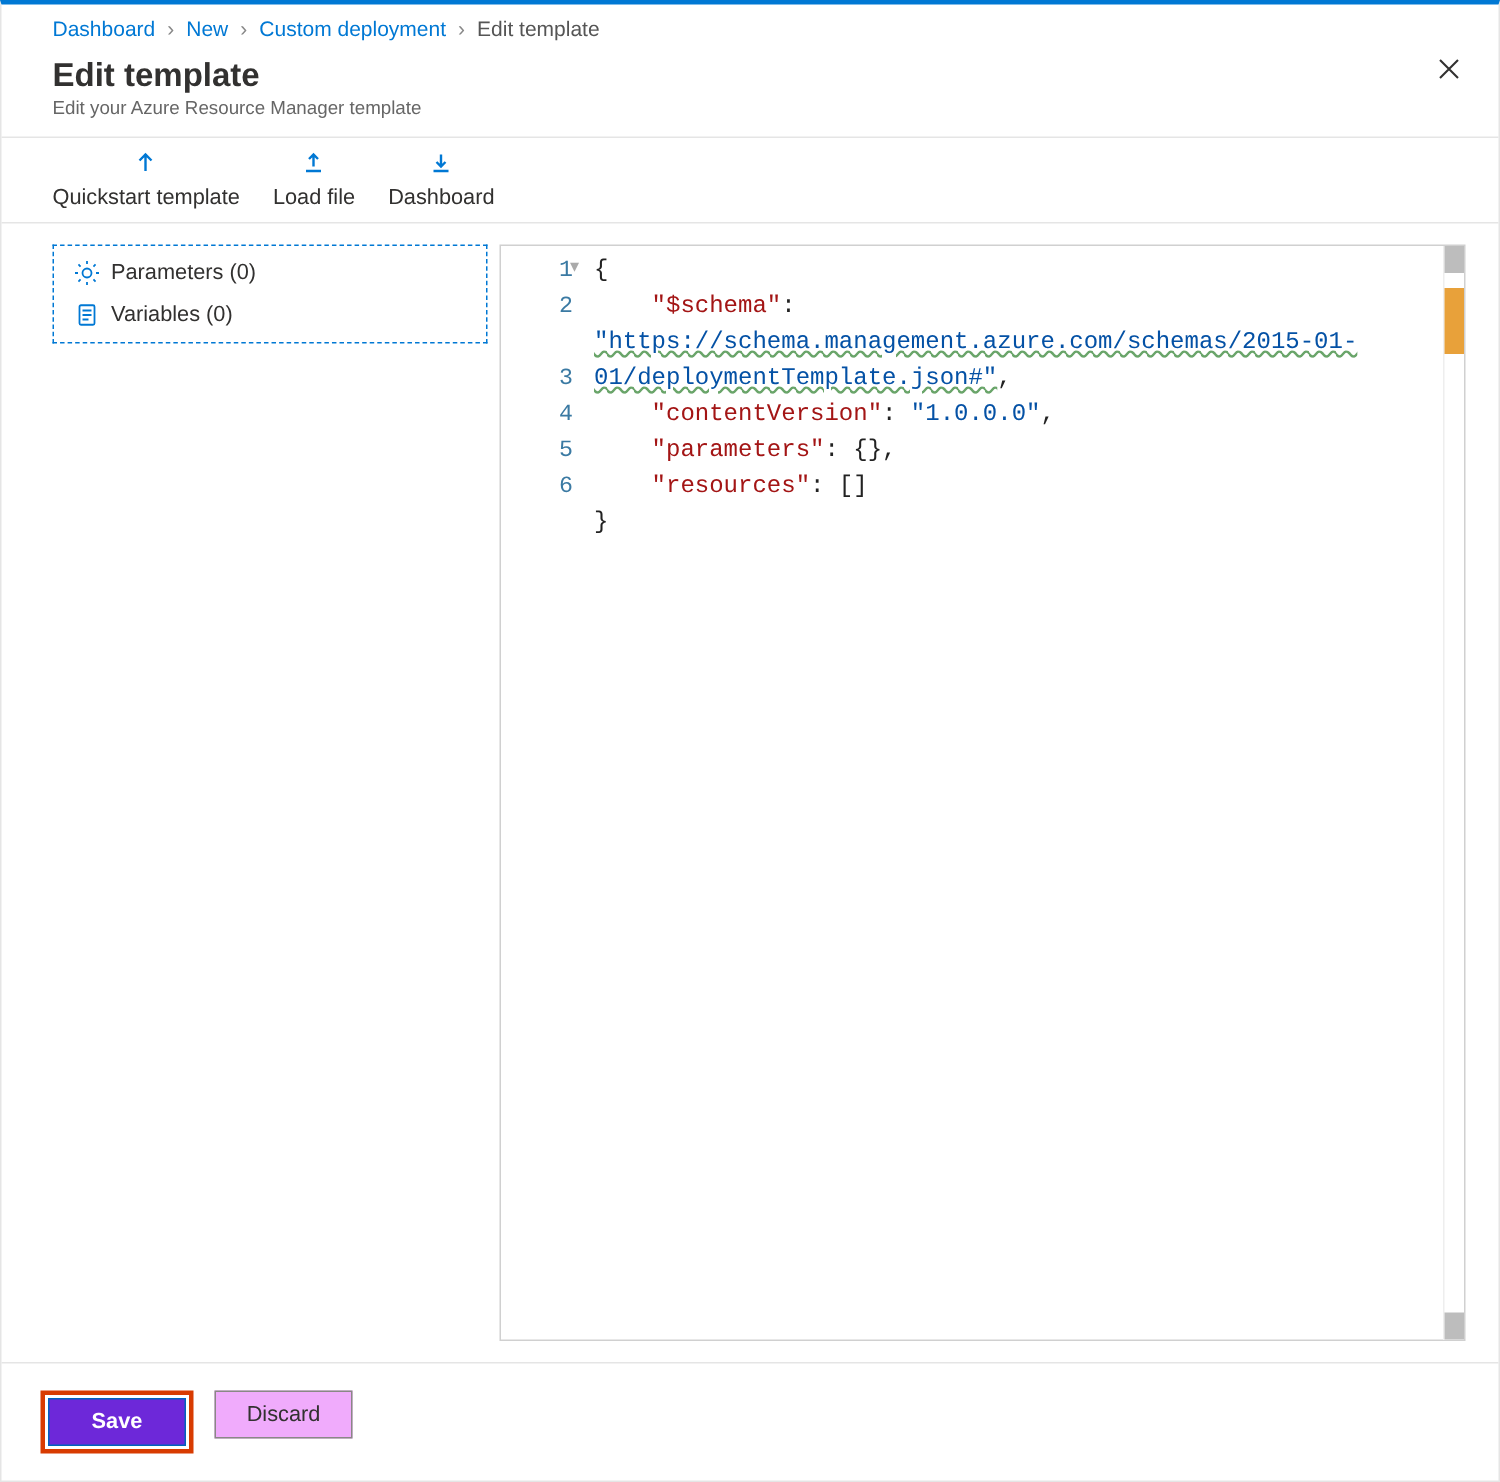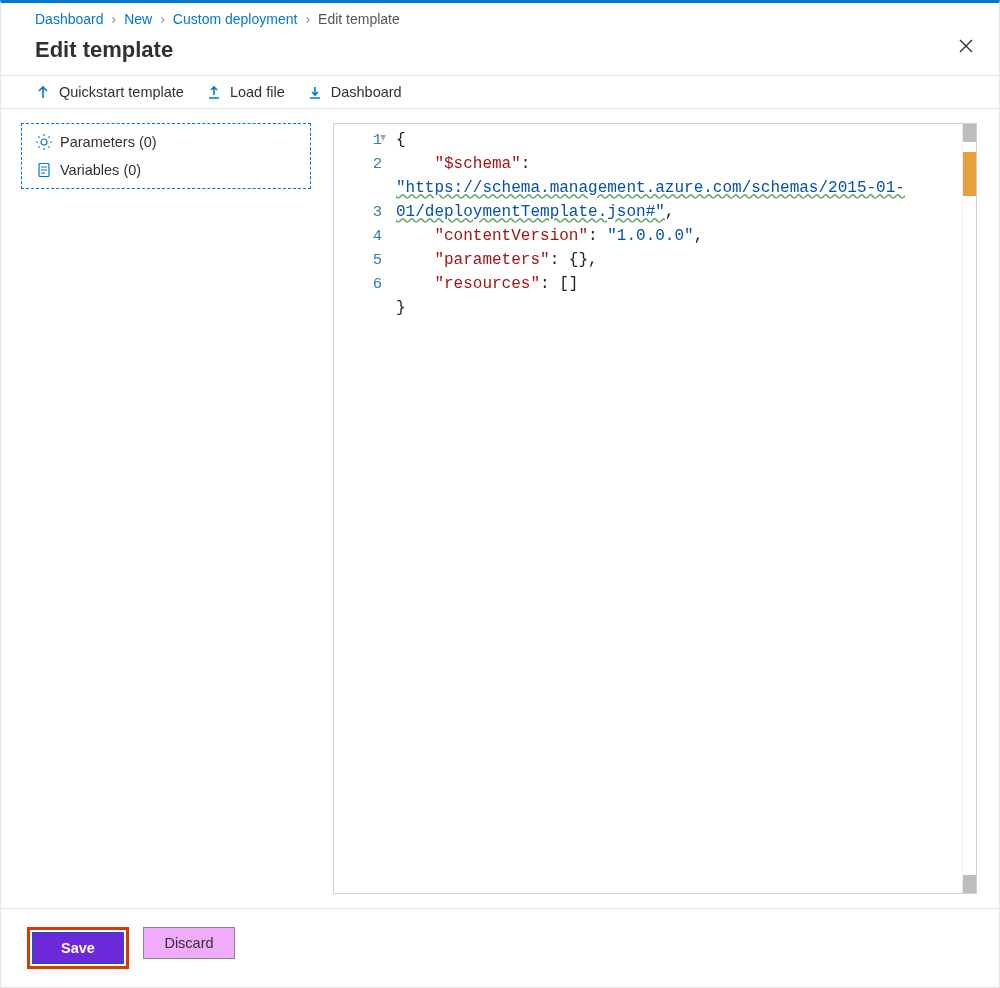--- a/index.html
+++ b/index.html
@@ -66,28 +66,29 @@
     padding: 8px 34px;
     border-bottom: 1px solid #e5e5e5;
     font-size: 14.5px;
     color: #323130;
   }
   .toolbar .tb-item {
     display: flex;
     align-items: center;
     gap: 8px;
     cursor: pointer;
+    flex-direction: column;
   }
   .toolbar .tb-item svg { width: 16px; height: 16px; }
   
   .main {
     flex: 1;
     display: flex;
-    gap: 22px;
-    padding: 14px 22px 14px 20px;
+    gap: 8px;
+    padding: 14px 22px 14px 34px;
     overflow: hidden;
   }
   .tree {
     width: 290px;
     border: 1px dashed #0078d4;
     align-self: flex-start;
     padding: 4px 0;
   }
   .tree-item {
     display: flex;
@@ -189,20 +190,21 @@
     <span class="sep">›</span>
     <a>New</a>
     <span class="sep">›</span>
     <a>Custom deployment</a>
     <span class="sep">›</span>
     <span class="current">Edit template</span>
   </nav>
 
   <div class="header">
     <h1>Edit template</h1>
+    <div class="sub">Edit your Azure Resource Manager template</div>
     <div class="close-btn">
       <svg width="18" height="18" viewBox="0 0 18 18">
           <path d="M3 3 L15 15 M15 3 L3 15" stroke="#323130" stroke-width="1.4" fill="none"></path>
         </svg>
     </div>
   </div>
 
   <div class="toolbar">
     <div class="tb-item">
       <svg viewBox="0 0 16 16">

